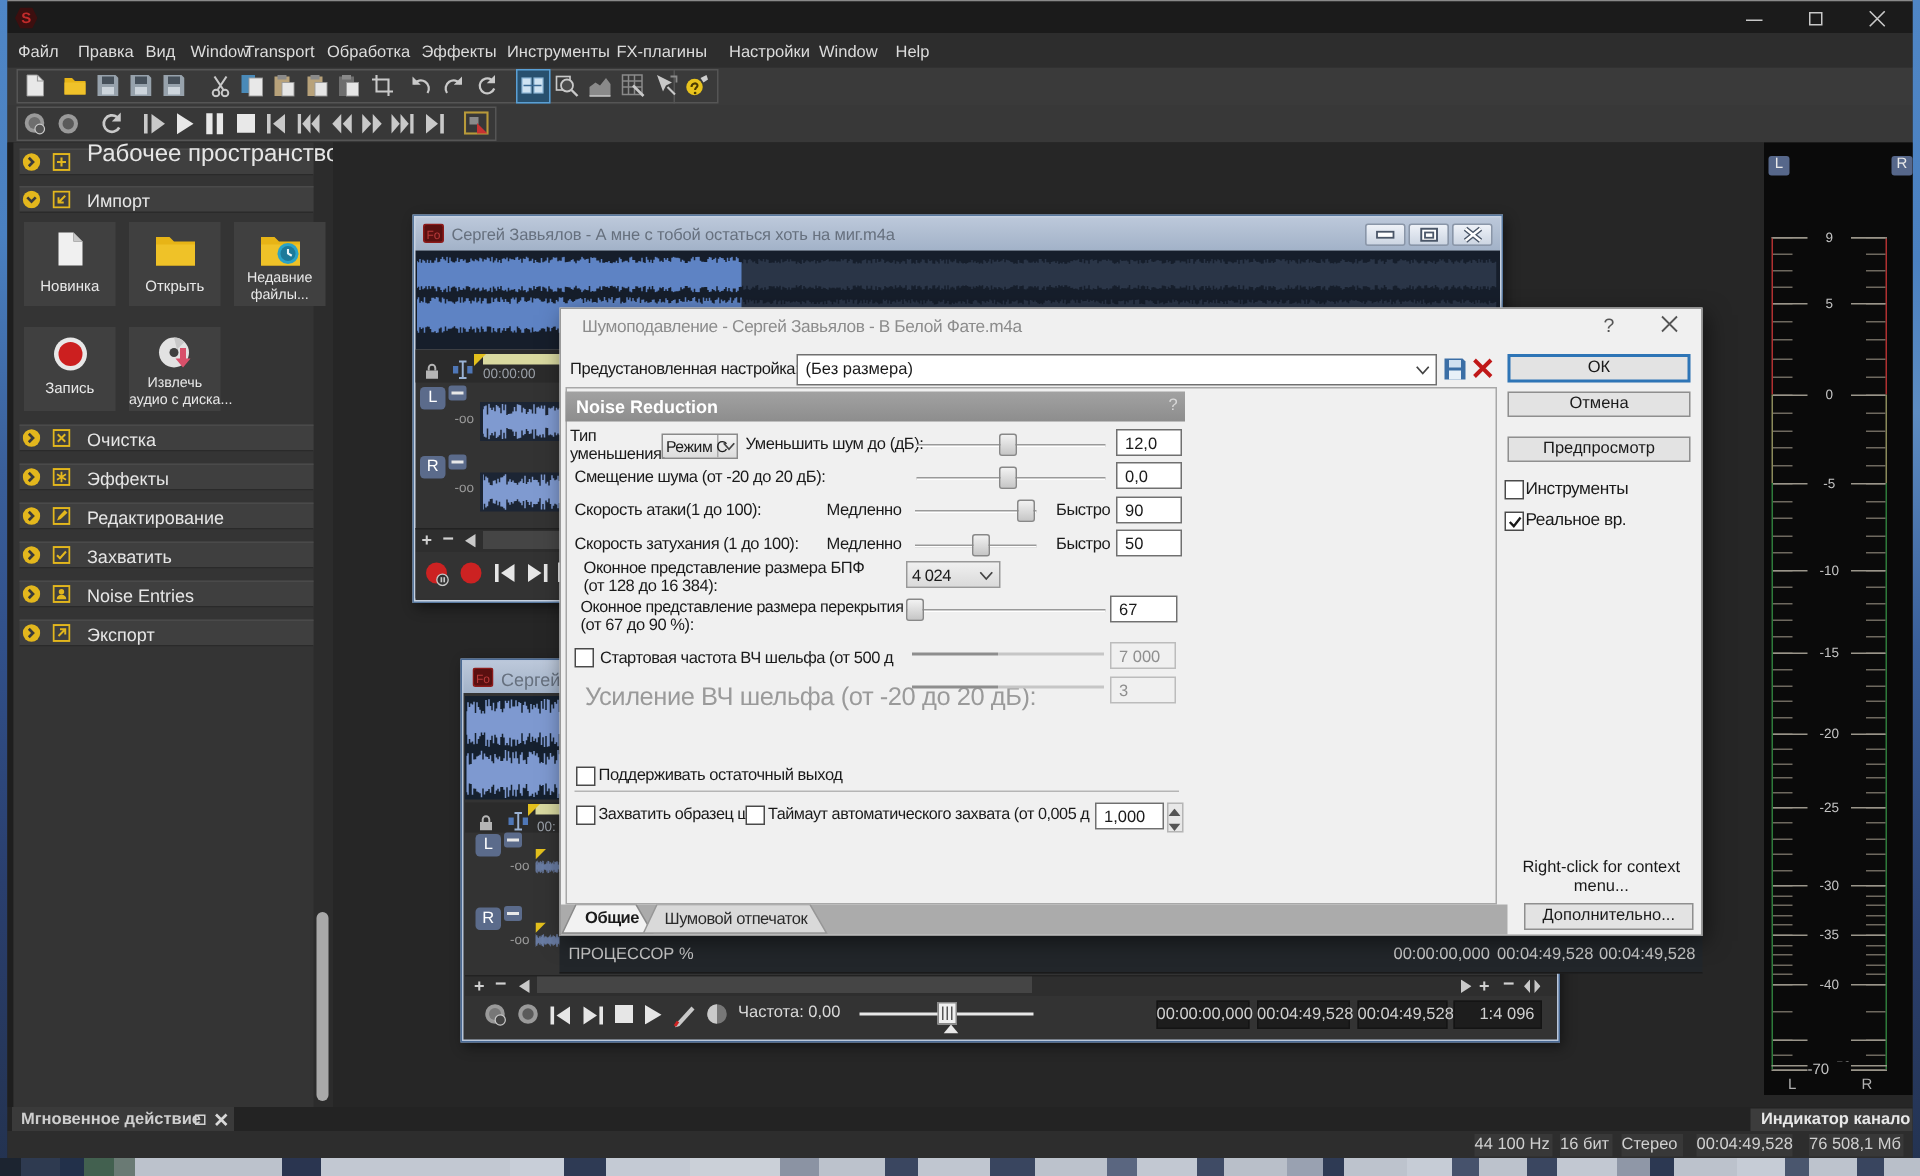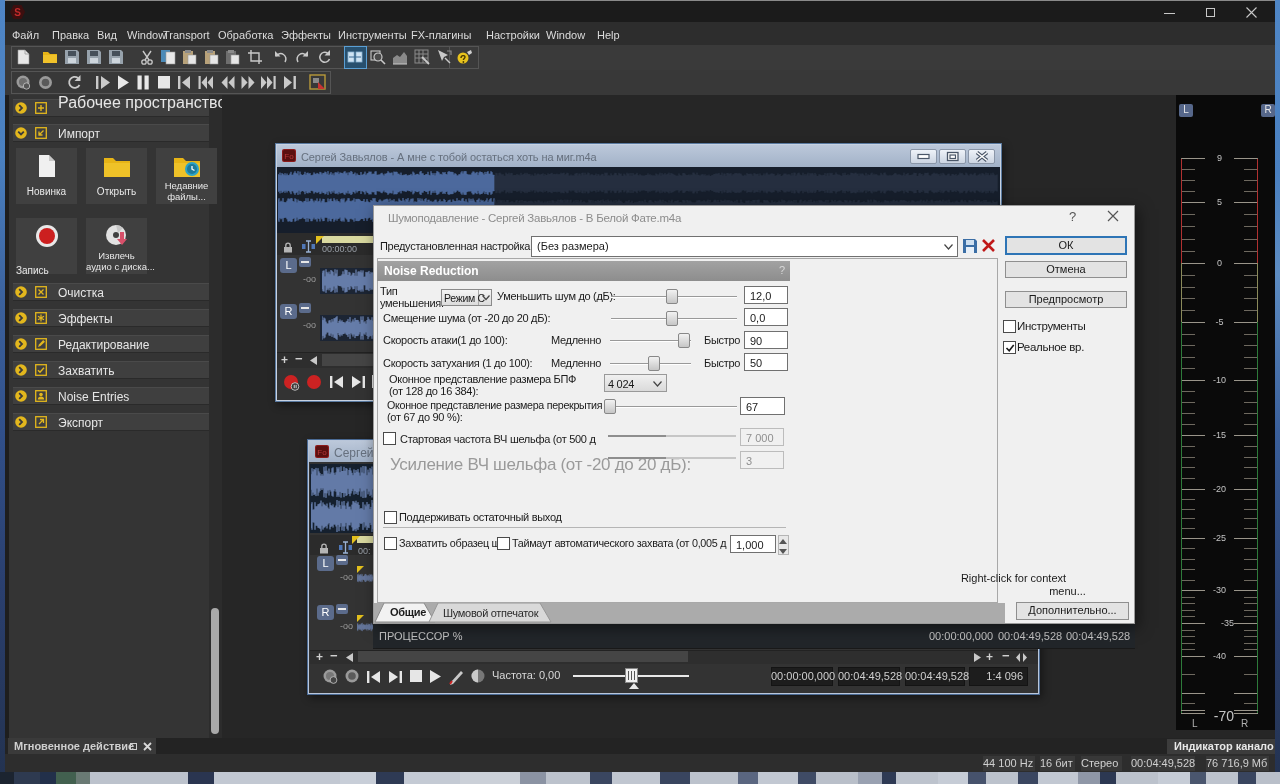--- a/index.html
+++ b/index.html
@@ -306,21 +306,21 @@
     <circle cx="19" cy="15" r="5" fill="#1d7a9a"></circle>
     <path d="M19 12v3l2.5 1.5" stroke="#eaf6fa" stroke-width="1.4" fill="none"></path>
   </svg>
 <div class="abs txt" style="left:156px;top:180px;width:61px;text-align:center;font-size:9.5px;color:#e8e8e8">Недавние</div>
 <div class="abs txt" style="left:156px;top:191px;width:61px;text-align:center;font-size:9.5px;color:#e8e8e8">файлы...</div>
 <div class="abs" style="left:16px;top:218px;width:61px;height:56px;background:#404040"></div>
 <svg class="abs" style="left:35px;top:224px" width="24" height="24" viewBox="0 0 24 24">
     <circle cx="12" cy="12" r="11" fill="#e8e8e8"></circle>
     <circle cx="12" cy="12" r="8" fill="#cc1f1f"></circle>
   </svg>
-<div class="abs txt" style="left:16px;top:265px;width:61px;font-size:10px;color:#e8e8e8">Запись</div>
+<div class="abs txt" style="left:16px;top:254px;width:61px;text-align:center;font-size:10px;color:#e8e8e8">Запись</div>
 <div class="abs" style="left:86px;top:218px;width:61px;height:56px;background:#404040"></div>
 <svg class="abs" style="left:105px;top:224px" width="24" height="24" viewBox="0 0 24 24">
     <circle cx="11" cy="11" r="10" fill="#e2e2e2"></circle>
     <circle cx="11" cy="11" r="3" fill="#404040"></circle>
     <path d="M11 1a10 10 0 0 1 7 3l-5 5" fill="#c8c8c8"></path>
     <path d="M15 8v7h-3l5 6 5-6h-3V8z" fill="#d8506a"></path>
   </svg>
 <div class="abs txt" style="left:86px;top:250px;width:61px;text-align:center;font-size:9.5px;color:#e8e8e8">Извлечь</div>
 <div class="abs txt" style="left:86px;top:261px;width:61px;text-align:center;font-size:9.5px;color:#e8e8e8">аудио с диска...</div>
 
@@ -649,21 +649,21 @@
 <div class="abs txt" style="left:1005px;top:263px;width:122px;text-align:center;font-size:11px;color:#1a1a1a">Отмена</div>
 <div class="abs" style="left:1005px;top:291px;width:122px;height:17px;background:#e3e3e3;border:1px solid #8f8f8f"></div>
 <div class="abs txt" style="left:1005px;top:293px;width:122px;text-align:center;font-size:11px;color:#1a1a1a">Предпросмотр</div>
 <div class="abs" style="left:1003px;top:320px;width:13px;height:13px;background:#fff;border:1px solid #4a4a4a"></div>
 <div class="abs txt dlb" style="left:1017px;top:320px;font-size:11.5px;color:#1a1a1a">Инструменты</div>
 <div class="abs" style="left:1003px;top:341px;width:13px;height:13px;background:#fff;border:1px solid #4a4a4a"></div>
 <svg class="abs" style="left:1004.5px;top:342.5px" width="10" height="10" viewBox="0 0 10 10">
     <path d="M1.5 5l2.7 2.8L8.7 2" stroke="#1a1a1a" stroke-width="1.6" fill="none"></path>
   </svg>
 <div class="abs txt dlb" style="left:1017px;top:341px;font-size:11.5px;color:#1a1a1a">Реальное вр.</div>
-<div class="abs txt" style="left:951px;top:572px;width:125px;text-align:center;font-size:11px;color:#1a1a1a">Right-click for context</div>
+<div class="abs txt" style="left:1005px;top:572px;width:125px;text-align:center;font-size:11px;color:#1a1a1a">Right-click for context</div>
 <div class="abs txt" style="left:1005px;top:585px;width:125px;text-align:center;font-size:11px;color:#1a1a1a">menu...</div>
 <div class="abs" style="left:1016px;top:602px;width:113px;height:18px;background:#e3e3e3;border:1px solid #8f8f8f"></div>
 <div class="abs txt" style="left:1016px;top:604px;width:113px;text-align:center;font-size:11px;color:#1a1a1a">Дополнительно...</div>
 
 <div class="abs" style="left:1176px;top:95px;width:99px;height:635px;background:#0a0a0a"></div>
 <div class="abs" style="left:1179px;top:104px;width:14px;height:13px;background:#56678a;border-radius:2px"></div>
 <div class="abs txt" style="left:1179px;top:104px;width:14px;text-align:center;font-size:10px;color:#e8e8e8">L</div>
 <div class="abs" style="left:1261px;top:104px;width:14px;height:13px;background:#56678a;border-radius:2px"></div>
 <div class="abs txt" style="left:1261px;top:104px;width:14px;text-align:center;font-size:10px;color:#e8e8e8">R</div>
 <div class="abs" style="left:1181px;top:158px;width:1px;height:105px;background:#b03030"></div>
@@ -813,33 +813,33 @@
 <div class="abs" style="left:1233px;top:538px;width:24px;height:1px;background:#9a958a"></div>
 <div class="abs" style="left:1205px;top:533px;width:29px;height:11px;background:#0a0a0a"></div>
 <div class="abs txt" style="left:1205px;top:533px;width:29px;text-align:center;font-size:9px;color:#c4c4c4">-25</div>
 <div class="abs" style="left:1182px;top:590px;width:24px;height:1px;background:#9a958a"></div>
 <div class="abs" style="left:1233px;top:590px;width:24px;height:1px;background:#9a958a"></div>
 <div class="abs" style="left:1205px;top:585px;width:29px;height:11px;background:#0a0a0a"></div>
 <div class="abs txt" style="left:1205px;top:585px;width:29px;text-align:center;font-size:9px;color:#c4c4c4">-30</div>
 <div class="abs" style="left:1182px;top:623px;width:24px;height:1px;background:#9a958a"></div>
 <div class="abs" style="left:1233px;top:623px;width:24px;height:1px;background:#9a958a"></div>
 <div class="abs" style="left:1205px;top:618px;width:29px;height:11px;background:#0a0a0a"></div>
-<div class="abs txt" style="left:1205px;top:618px;width:29px;text-align:right;font-size:9px;color:#c4c4c4">-35</div>
+<div class="abs txt" style="left:1205px;top:618px;width:29px;text-align:center;font-size:9px;color:#c4c4c4">-35</div>
 <div class="abs" style="left:1182px;top:656px;width:24px;height:1px;background:#9a958a"></div>
 <div class="abs" style="left:1233px;top:656px;width:24px;height:1px;background:#9a958a"></div>
 <div class="abs" style="left:1205px;top:651px;width:29px;height:11px;background:#0a0a0a"></div>
 <div class="abs txt" style="left:1205px;top:651px;width:29px;text-align:center;font-size:9px;color:#c4c4c4">-40</div>
 <div class="abs" style="left:1182px;top:693px;width:24px;height:1px;background:#9a958a"></div>
 <div class="abs" style="left:1233px;top:693px;width:24px;height:1px;background:#9a958a"></div>
 <div class="abs" style="left:1205px;top:688px;width:29px;height:11px;background:#0a0a0a"></div>
 <div class="abs txt" style="left:1205px;top:706px;width:29px;text-align:right;font-size:9px;color:#c4c4c4">-50</div>
 <div class="abs" style="left:1182px;top:713px;width:24px;height:1px;background:#9a958a"></div>
 <div class="abs" style="left:1233px;top:713px;width:24px;height:1px;background:#9a958a"></div>
 <div class="abs" style="left:1205px;top:708px;width:29px;height:11px;background:#0a0a0a"></div>
-<div class="abs txt" style="left:1205px;top:708px;width:29px;text-align:right;font-size:14px;color:#c4c4c4">-70</div>
+<div class="abs txt" style="left:1205px;top:708px;width:29px;text-align:left;font-size:10px;color:#c4c4c4">-70</div>
 <div class="abs txt" style="left:1192px;top:718px;font-size:10px;color:#b0b0b0">L</div>
 <div class="abs txt" style="left:1241px;top:718px;font-size:10px;color:#b0b0b0">R</div>
 
 <div class="abs" style="left:5px;top:738px;width:1270px;height:16px;background:#232323"></div>
 <div class="abs" style="left:8px;top:738px;width:148px;height:16px;background:#3a3a3a"></div>
 <div class="abs txt" style="left:14px;top:740px;font-size:11px;color:#cfcfcf;font-weight:bold">Мгновенное действие</div>
 <div class="abs" style="left:130px;top:743px;width:7px;height:7px;border:1px solid #d0d0d0"></div>
 <svg class="abs" style="left:143px;top:742px" width="9" height="9" viewBox="0 0 9 9">
     <path d="M1 1L8 8M8 1L1 8" stroke="#d8d8d8" stroke-width="1.8"></path>
   </svg>
@@ -848,13 +848,13 @@
 <div class="abs" style="left:5px;top:754px;width:1270px;height:18px;background:#2d2d2d"></div>
 <div class="abs" style="left:983px;top:756px;width:52px;height:15px;background:#383838"></div>
 <div class="abs txt" style="left:983px;top:757px;width:46px;text-align:right;font-size:11px;color:#d0d0d0">44 100 Hz</div>
 <div class="abs" style="left:1040px;top:756px;width:35px;height:15px;background:#383838"></div>
 <div class="abs txt" style="left:1040px;top:757px;width:29px;text-align:right;font-size:11px;color:#d0d0d0">16 бит</div>
 <div class="abs" style="left:1081px;top:756px;width:41px;height:15px;background:#383838"></div>
 <div class="abs txt" style="left:1081px;top:757px;width:35px;text-align:right;font-size:11px;color:#d0d0d0">Стерео</div>
 <div class="abs" style="left:1131px;top:756px;width:64px;height:15px;background:#383838"></div>
 <div class="abs txt" style="left:1131px;top:757px;width:58px;text-align:right;font-size:11px;color:#d0d0d0">00:04:49,528</div>
 <div class="abs" style="left:1206px;top:756px;width:63px;height:15px;background:#383838"></div>
-<div class="abs txt" style="left:1206px;top:757px;width:57px;text-align:right;font-size:11px;color:#d0d0d0">76 716,9 Мб</div>
+<div class="abs txt" style="left:1206px;top:757px;width:57px;text-align:right;font-size:11px;color:#d0d0d0">76 508,1 Мб</div>
 
 </body></html>

